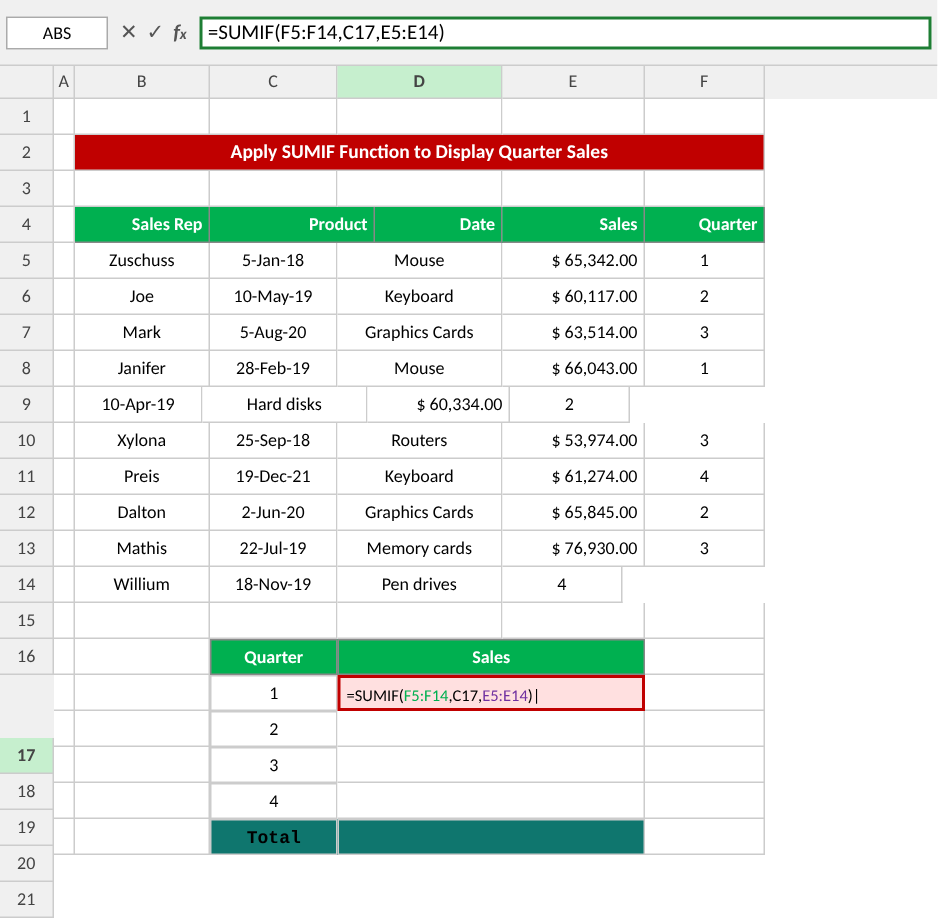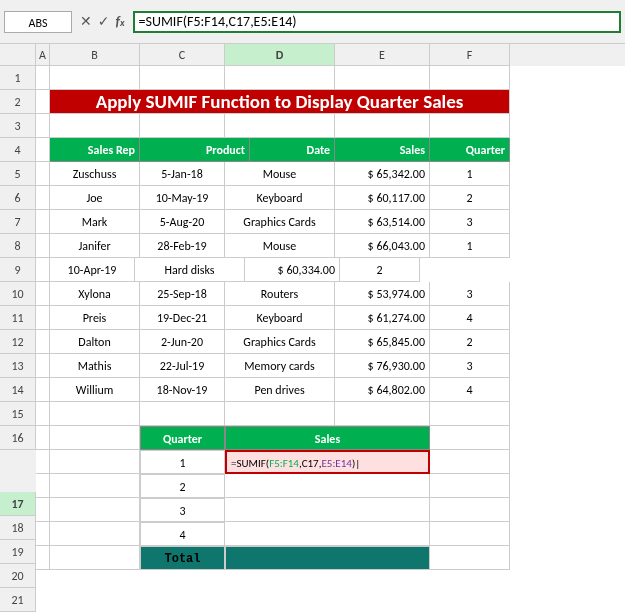--- a/index.html
+++ b/index.html
@@ -139,21 +139,21 @@
     .col-c { width: 85px; min-width: 85px; }
     .col-d { width: 110px; min-width: 110px; }
     .col-e { width: 95px; min-width: 95px; }
     .col-f { width: 80px; min-width: 80px; }
 
     
     .title-cell {
       background: #c00000;
       color: #fff;
       font-weight: bold;
-      font-size: 19px;
+      font-size: 13px;
       text-align: center;
     }
 
     
     .header-cell {
       background: #00b050;
       color: #fff;
       font-weight: bold;
       text-align: right;
       border-right: 1px solid #888;
@@ -354,21 +354,20 @@
         <div class="cell col-d data-center">Memory cards</div>
         <div class="cell col-e data-right">$ 76,930.00</div>
         <div class="cell col-f data-center">3</div>
       </div>
 
       <div class="grid-row">
         <div class="cell col-a"></div>
         <div class="cell col-b data-center">Willium</div>
         <div class="cell col-c data-center">18-Nov-19</div>
         <div class="cell col-d data-center">Pen drives</div>
-        <div class="cell col-e data-right">$ 64,802.00</div>
         <div class="cell col-f data-center">4</div>
       </div>
 
       <div class="grid-row">
         <div class="cell col-a"></div>
         <div class="cell col-b"></div>
         <div class="cell col-c"></div>
         <div class="cell col-d"></div>
         <div class="cell col-e"></div>
         <div class="cell col-f"></div>

